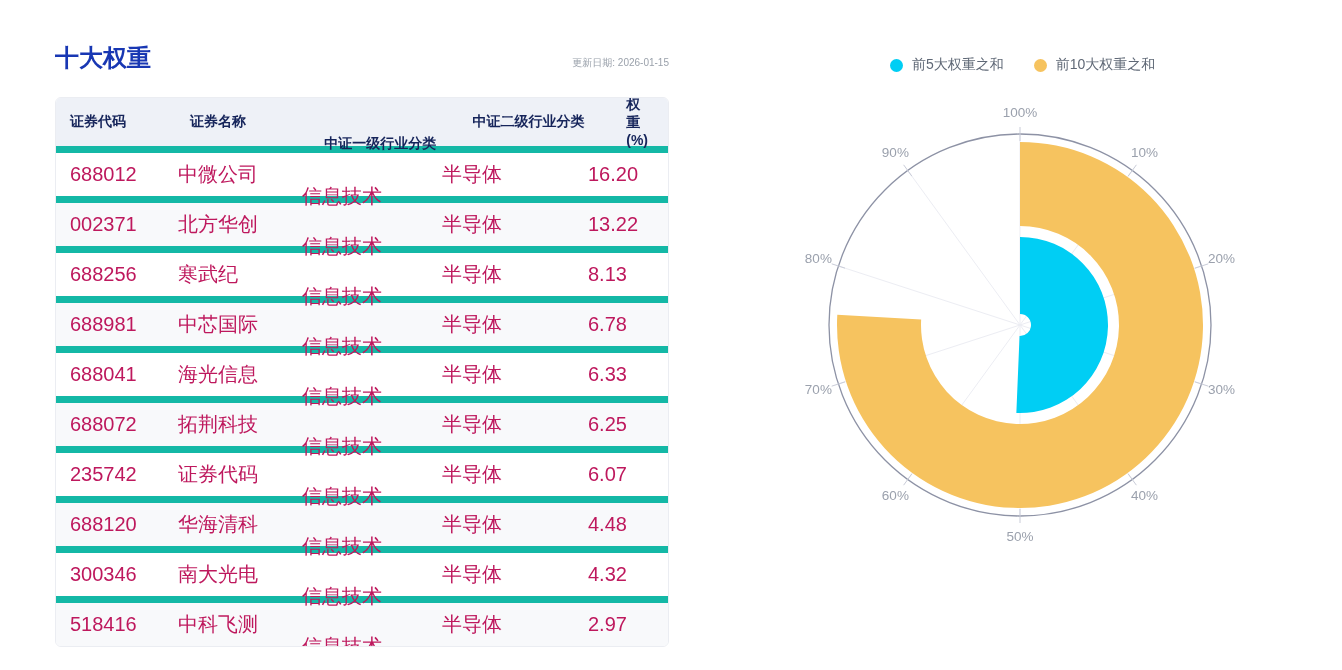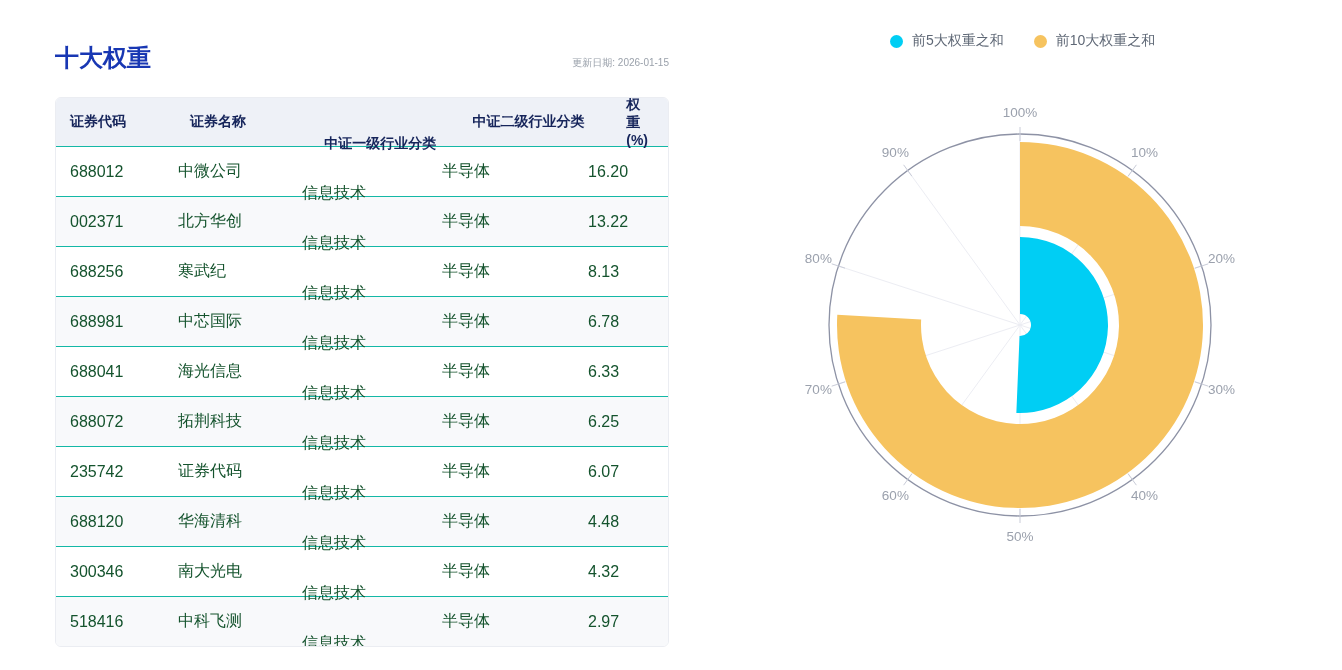--- a/index.html
+++ b/index.html
@@ -11,30 +11,30 @@
   
   .left-panel { position:absolute; left:55px; top:42px; width:614px; }
   .panel-top { display:flex; justify-content:space-between; align-items:flex-end; height:32px; margin-bottom:23px; }
   .panel-title { font-size:24px; font-weight:bold; color:#1837b3; line-height:32px; }
   .update-date { font-size:10px; color:#9aa1ab; padding-bottom:4px; }
 
   .wtable { width:100%; border:1px solid #ebedf2; border-radius:6px; overflow:hidden; }
   .thead { display:flex; align-items:center; height:48px; background:#eef1f7;
            font-size:14px; font-weight:bold; color:#15245a;gap:24px; }
   .trow  { display:flex; align-items:center; height:50px; background:#ffffff;
-           border-top:1px solid #14b8a6; font-size:16px; color:#14532d; }
+           border-top:7px solid #14b8a6; font-size:20px; color:#be185d; }
   .trow:nth-child(even) { background:#f8f9fb; }
   .c1 { width:122px; padding-left:14px; }
   .c2 { width:124px; }
   .c3 { width:140px;margin-top:44px; }
   .c4 { width:146px; }
   .c5 { flex:1; text-align:left; padding-right:20px; }
 
   
-  .legend { position:absolute; left:890px; top:32px; display:flex; gap:30px; }
+  .legend { position:absolute; left:890px; top:56px; display:flex; gap:30px; }
   .legend-item { display:flex; align-items:center; gap:9px; font-size:14px; color:#5f6876; cursor:pointer; }
   .legend-dot { width:13px; height:13px; border-radius:50%; }
   .chart-wrap { position:absolute; left:790px; top:95px; width:460px; height:460px; }
 </style>
 </head>
 <body>
 
 <div class="page">
 
   <div class="left-panel">

